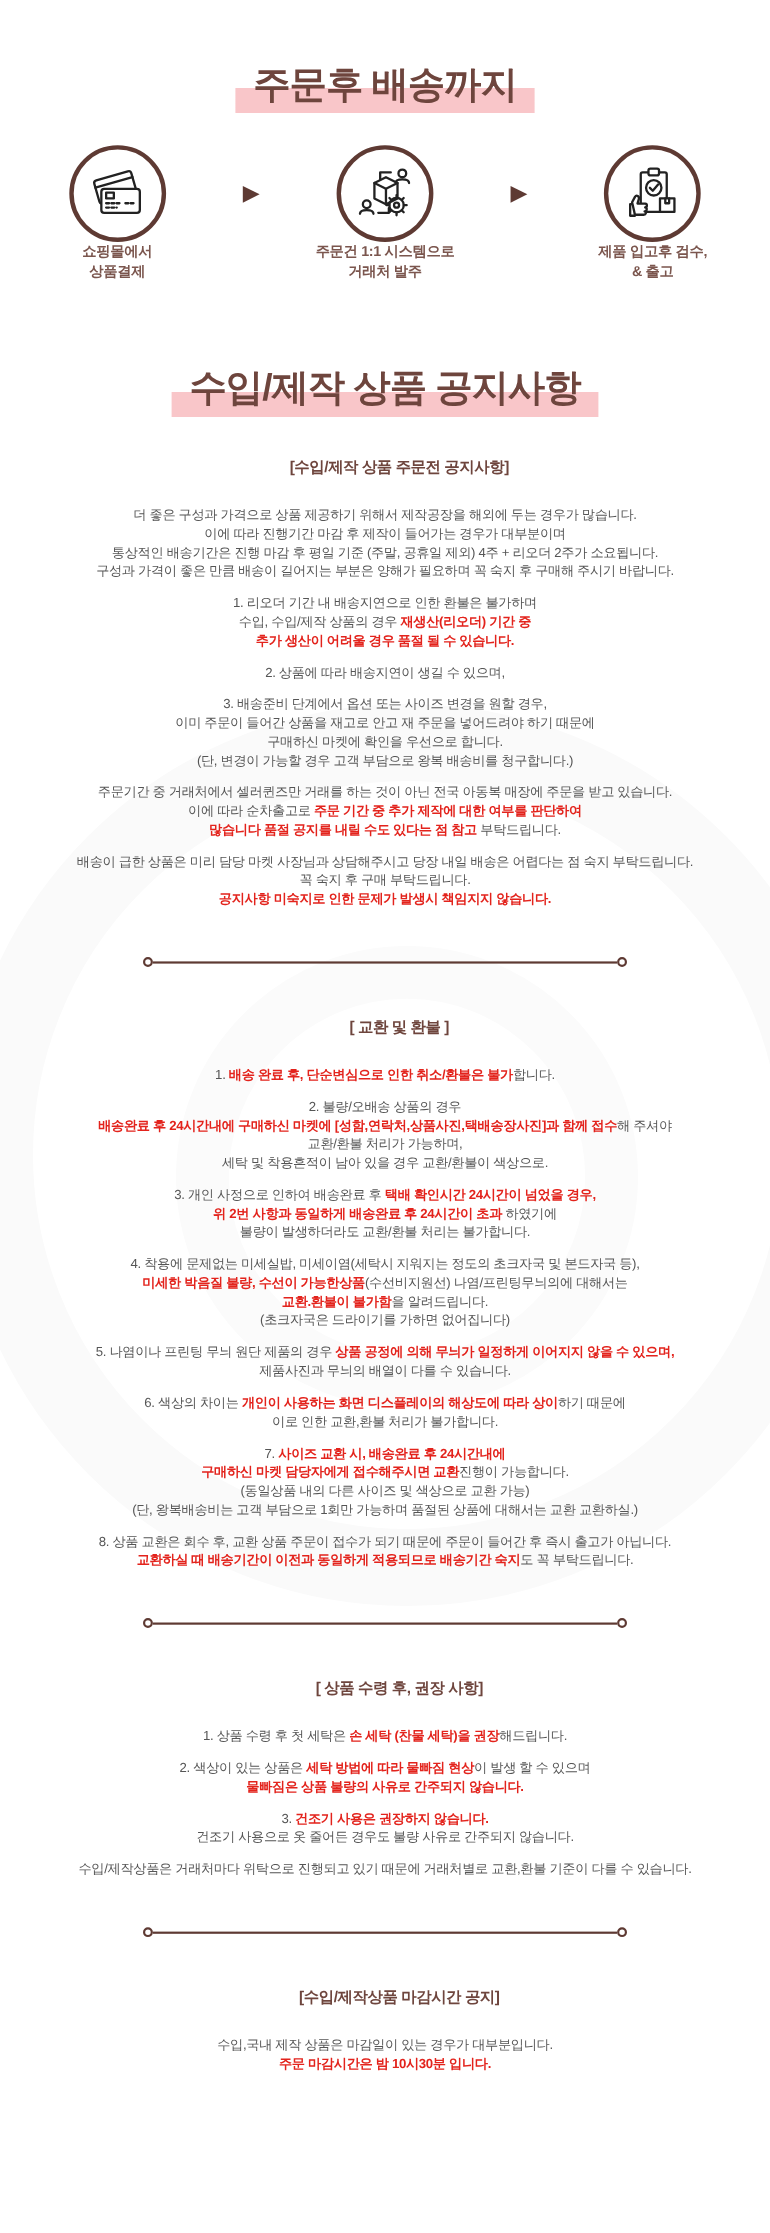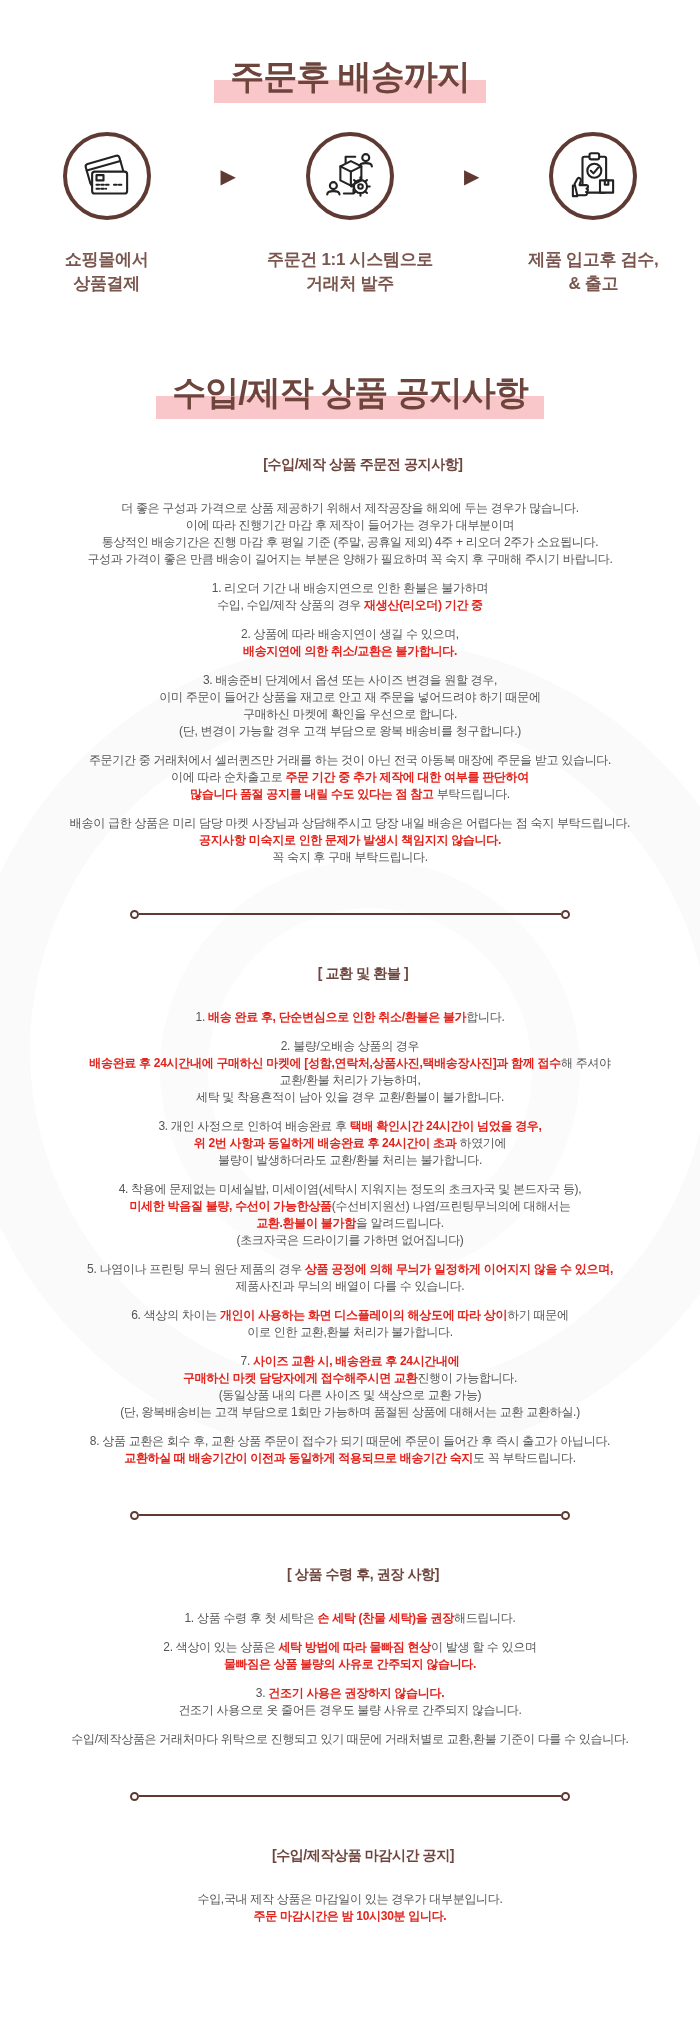--- a/index.html
+++ b/index.html
@@ -60,24 +60,24 @@
   .step{width:176px;display:flex;flex-direction:column;align-items:center;}
   .step-circle{
     width:88px;height:88px;
     border:4px solid var(--brown-dark);
     border-radius:50%;
     display:flex;align-items:center;justify-content:center;
     background:#fff;
   }
   .step-circle svg{width:56px;height:56px;stroke:var(--ink);fill:none;stroke-width:2.4;stroke-linecap:round;stroke-linejoin:round;}
   .step-label{
-    margin-top:28px;
+    margin-top:0;
     text-align:center;
     color:var(--label-brown);
-    font-size:17px;
+    font-size:13px;
     font-weight:700;
     line-height:1.4;
     letter-spacing:-0.3px;
   }
   .step-arrow{
     color:var(--brown-dark);
     font-size:20px;
     margin-top:34px;
     line-height:1;
   }
@@ -222,55 +222,55 @@
         <div class="sec-heading">[수입/제작 상품 주문전 공지사항]</div>
         <div class="para">
           <div class="tline"><span>더 좋은 구성과 가격으로 상품 제공하기 위해서 제작공장을 해외에 두는 경우가 많습니다.</span></div>
           <div class="tline"><span>이에 따라 진행기간 마감 후 제작이 들어가는 경우가 대부분이며</span></div>
           <div class="tline"><span>통상적인 배송기간은 진행 마감 후 평일 기준 (주말, 공휴일 제외) 4주 + 리오더 2주가 소요됩니다.</span></div>
           <div class="tline"><span>구성과 가격이 좋은 만큼 배송이 길어지는 부분은 양해가 필요하며 꼭 숙지 후 구매해 주시기 바랍니다.</span></div>
         </div>
         <div class="para lg">
           <div class="tline"><span>1. 리오더 기간 내 배송지연으로 인한 환불은 불가하며</span></div>
           <div class="tline"><span>수입, 수입/제작 상품의 경우 </span><span class="red">재생산(리오더) 기간 중</span></div>
+          <div class="tline"><span class="red">추가 생산이 어려울 경우 품절 될 수 있습니다.</span></div>
         </div>
         <div class="para">
           <div class="tline"><span>2. 상품에 따라 배송지연이 생길 수 있으며,</span></div>
-          <div class="tline"><span class="red">배송지연에 의한 취소/교환은 불가합니다.</span></div>
         </div>
         <div class="para">
           <div class="tline"><span>3. 배송준비 단계에서 옵션 또는 사이즈 변경을 원할 경우,</span></div>
           <div class="tline"><span>이미 주문이 들어간 상품을 재고로 안고 재 주문을 넣어드려야 하기 때문에</span></div>
           <div class="tline"><span>구매하신 마켓에 확인을 우선으로 합니다.</span></div>
           <div class="tline"><span>(단, 변경이 가능할 경우 고객 부담으로 왕복 배송비를 청구합니다.)</span></div>
         </div>
         <div class="para lg">
           <div class="tline"><span>주문기간 중 거래처에서 셀러퀸즈만 거래를 하는 것이 아닌 전국 아동복 매장에 주문을 받고 있습니다.</span></div>
           <div class="tline"><span>이에 따라 순차출고로 </span><span class="red">주문 기간 중 추가 제작에 대한 여부를 판단하여</span></div>
           <div class="tline"><span class="red">많습니다 품절 공지를 내릴 수도 있다는 점 참고</span><span> 부탁드립니다.</span></div>
         </div>
         <div class="para lg">
           <div class="tline"><span>배송이 급한 상품은 미리 담당 마켓 사장님과 상담해주시고 당장 내일 배송은 어렵다는 점 숙지 부탁드립니다.</span></div>
+          <div class="tline"><span>꼭 숙지 후 구매 부탁드립니다.</span></div>
           <div class="tline"><span class="red">공지사항 미숙지로 인한 문제가 발생시 책임지지 않습니다.</span></div>
-          <div class="tline"><span>꼭 숙지 후 구매 부탁드립니다.</span></div>
         </div>
         <div class="divider">
           <span class="dot"></span>
           <span class="dline"></span>
           <span class="dot"></span>
         </div>
         <div class="sec-heading">[ 교환 및 환불 ]</div>
         <div class="para">
           <div class="tline"><span>1. </span><span class="red">배송 완료 후, 단순변심으로 인한 취소/환불은 불가</span><span>합니다.</span></div>
         </div>
         <div class="para">
           <div class="tline"><span>2. 불량/오배송 상품의 경우</span></div>
           <div class="tline"><span class="red">배송완료 후 24시간내에 구매하신 마켓에 [성함,연락처,상품사진,택배송장사진]과 함께 접수</span><span>해 주셔야</span></div>
           <div class="tline"><span>교환/환불 처리가 가능하며,</span></div>
-          <div class="tline"><span>세탁 및 착용흔적이 남아 있을 경우 교환/환불이 불가합니다.</span></div>
+          <div class="tline"><span>세탁 및 착용흔적이 남아 있을 경우 교환/환불이 색상으로.</span></div>
         </div>
         <div class="para">
           <div class="tline"><span>3. 개인 사정으로 인하여 배송완료 후 </span><span class="red">택배 확인시간 24시간이 넘었을 경우,</span></div>
           <div class="tline"><span class="red">위 2번 사항과 동일하게 배송완료 후 24시간이 초과</span><span> 하였기에</span></div>
           <div class="tline"><span>불량이 발생하더라도 교환/환불 처리는 불가합니다.</span></div>
         </div>
         <div class="para">
           <div class="tline"><span>4. 착용에 문제없는 미세실밥, 미세이염(세탁시 지워지는 정도의 초크자국 및 본드자국 등),</span></div>
           <div class="tline"><span class="red">미세한 박음질 불량, 수선이 가능한상품</span><span>(수선비지원선) 나염/프린팅무늬의에 대해서는</span></div>
           <div class="tline"><span class="red">교환.환불이 불가함</span><span>을 알려드립니다.</span></div>

